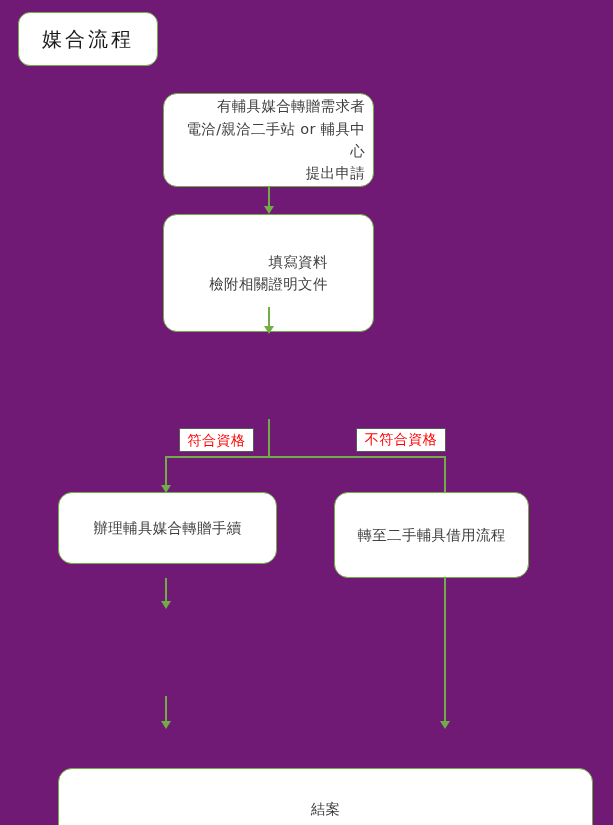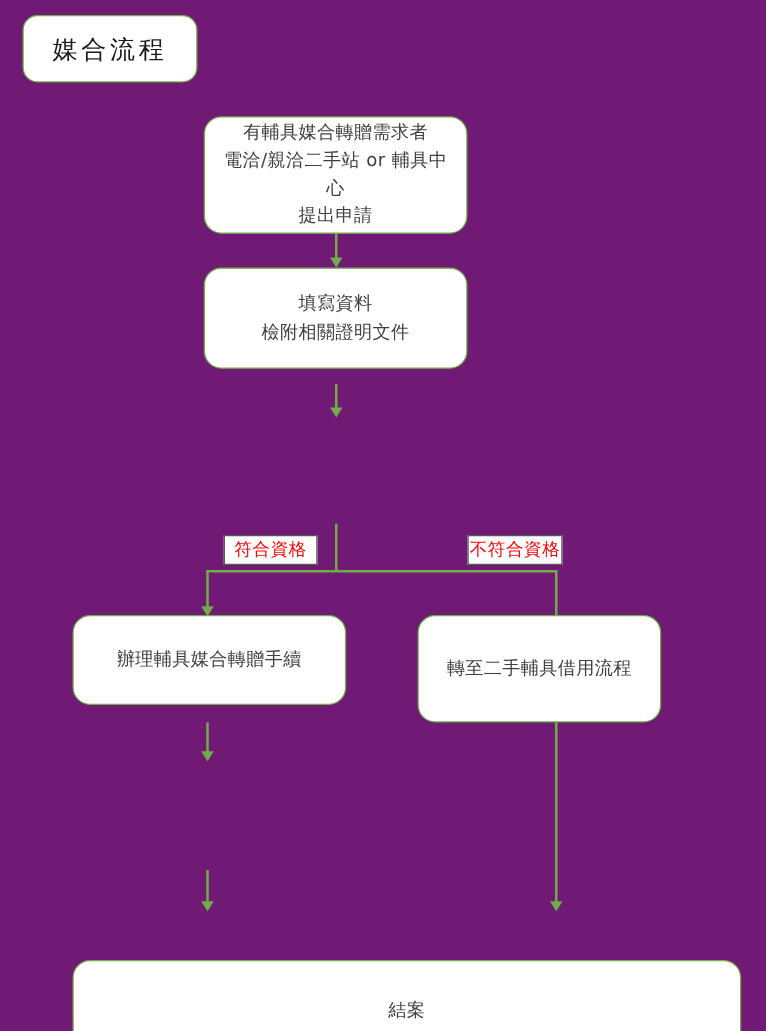--- a/index.html
+++ b/index.html
@@ -22,21 +22,21 @@
   
   .flowbox {
     position: absolute;
     box-sizing: border-box;
     border: 1.4px solid #70AD47;
     border-radius: 14px;
     background: #ffffff;
     display: flex;
     align-items: center;
     justify-content: center;
-    text-align: center;
+    text-align: right;
     color: #3f3f3f;
     line-height: 1.55;
     font-size: 14.5px;
     letter-spacing: 0.3px;
     white-space: pre-line;
     padding: 14px 8px;
   }
 
   .title-box {
     position: absolute;
@@ -97,42 +97,42 @@
 
   <div class="flowbox" style="left:163px; top:93px; width:211px; height:94px;">
     <span>有輔具媒合轉贈需求者
 電洽/親洽二手站 or 輔具中心
 提出申請</span>
   </div>
 
   <div class="conn conn-v" style="left:268px; top:187px; height:22px;"></div>
   <div class="arrow-down" style="left:263.5px; top:206px;"></div>
 
-  <div class="flowbox" style="left:163px; top:214px; width:211px; height:81px;">
+  <div class="flowbox" style="left:163px; top:214px; width:211px; height:118px;">
     <span>填寫資料
 檢附相關證明文件</span>
   </div>
 
   <div class="conn conn-v" style="left:268px; top:307px; height:22px;"></div>
   <div class="arrow-down" style="left:263.5px; top:326px;"></div>
 
 
   <div class="conn conn-v" style="left:268px; top:419px; height:38px;"></div>
 
   <div class="conn conn-h" style="left:165px; top:456px; width:280px;"></div>
 
   <div class="conn conn-v" style="left:165px; top:456px; height:32px;"></div>
   <div class="arrow-down" style="left:160.5px; top:485px;"></div>
 
   <div class="conn conn-v" style="left:444px; top:456px; height:36px;"></div>
 
   <div class="cond-label" style="left:179px; top:428px; width:75px; height:24px;">
     <span>符合資格</span>
   </div>
-  <div class="cond-label" style="left:374px; top:428px; width:76px; height:24px;">
+  <div class="cond-label" style="left:356px; top:428px; width:90px; height:24px;font-family:Liberation Mono, monospace;">
     <span>不符合資格</span>
   </div>
 
   <div class="flowbox" style="left:58px; top:492px; width:219px; height:72px;">
     <span>辦理輔具媒合轉贈手續</span>
   </div>
 
   <div class="flowbox" style="left:334px; top:492px; width:195px; height:86px;">
     <span>轉至二手輔具借用流程</span>
   </div>

